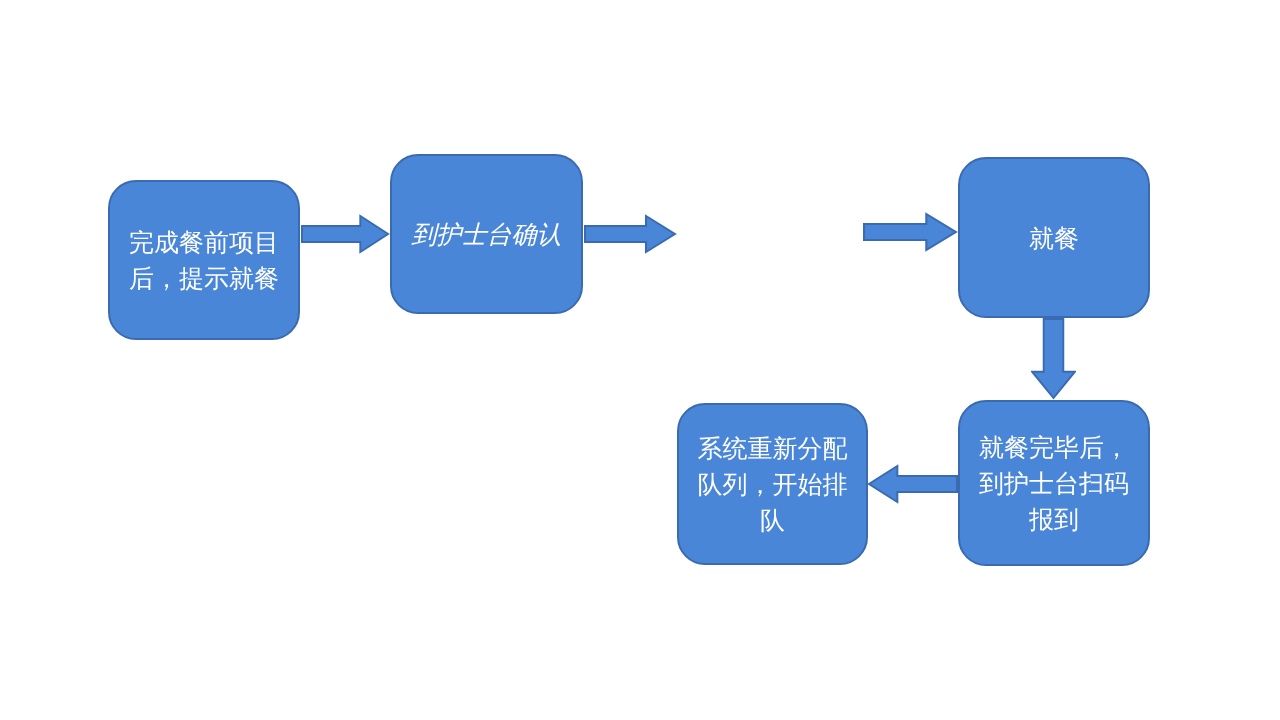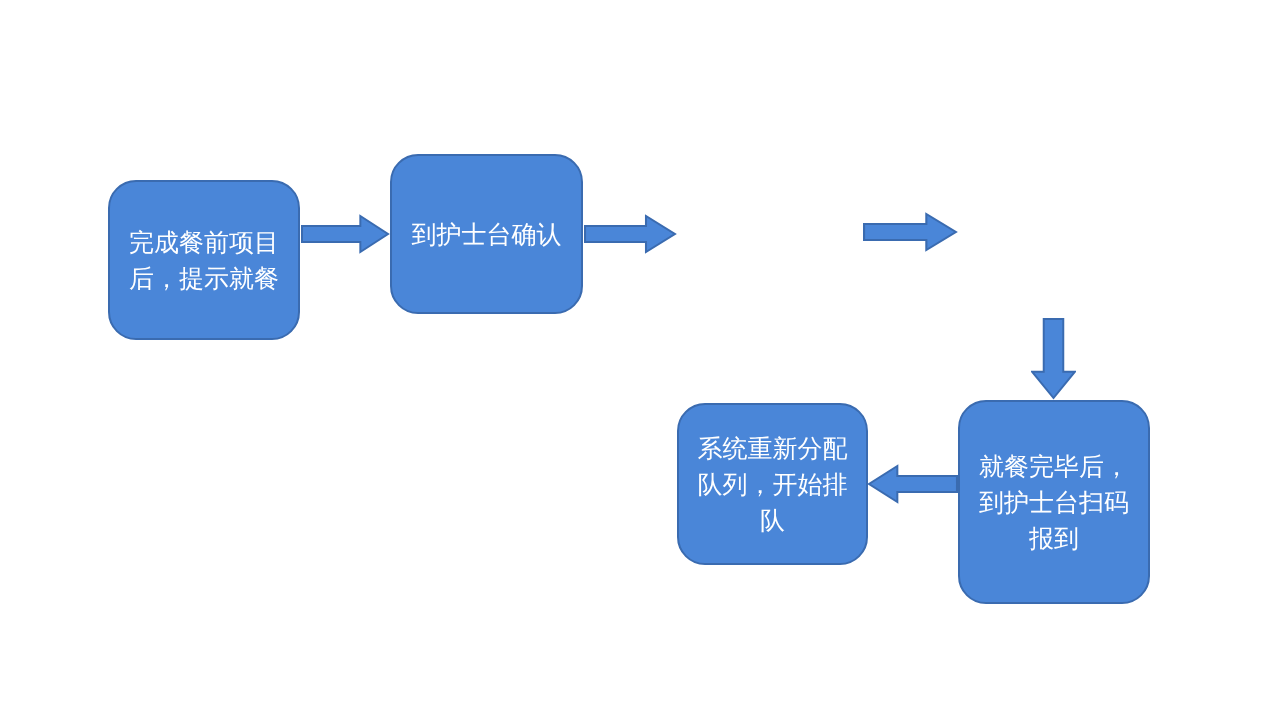--- a/index.html
+++ b/index.html
@@ -38,24 +38,24 @@
   .arrow { position: absolute; }
   .arrow svg { display: block; width: 100%; height: 100%; }
   .arrow polygon {
     fill: var(--shape-fill);
     stroke: var(--shape-border);
     stroke-width: 2;
     stroke-linejoin: miter;
   }
   
   #node-step1 { left: 108px; top: 155px; width: 192px; height: 160px; margin-top: 25px; }
-  #node-step2 { left: 390px; top: 154px; width: 193px; height: 160px; }
+  #node-step2 { left: 390px; top: 154px; width: 193px; height: 160px; font-style: italic; }
   #node-step3 { left: 677px; top: 155px; width: 186px; height: 157px; }
   #node-step4 { left: 958px; top: 157px; width: 192px; height: 161px; }
-  #node-step5 { left: 958px; top: 400px; width: 192px; height: 204px; }
+  #node-step5 { left: 958px; top: 400px; width: 192px; height: 166px; }
   #node-step6 { left: 677px; top: 403px; width: 191px; height: 162px; }
   
   #arrow-1 { left: 301px; top: 214px; width: 89px; height: 40px; }
   #arrow-2 { left: 584px; top: 214px; width: 93px; height: 40px; }
   #arrow-3 { left: 863px; top: 212px; width: 95px; height: 40px; }
   #arrow-4 { left: 1031px; top: 318px; width: 45px; height: 82px; }
   #arrow-5 { left: 867px; top: 464px; width: 91px; height: 40px; }
 </style>
 </head>
 <body>
@@ -82,20 +82,23 @@
     </svg>
   </div>
 
 
   <div class="arrow" id="arrow-3">
     <svg viewBox="0 0 90 40" preserveAspectRatio="none" aria-hidden="true">
       <polygon points="1,12 60,12 60,2 88,20 60,38 60,28 1,28"></polygon>
     </svg>
   </div>
 
+  <div class="flow-node" id="node-step4">
+    <span>就餐</span>
+  </div>
 
   <div class="arrow" id="arrow-4">
     <svg viewBox="0 0 46 84" preserveAspectRatio="none" aria-hidden="true">
       <polygon points="13,1 33,1 33,55 45,55 23,82 1,55 13,55"></polygon>
     </svg>
   </div>
 
   <div class="flow-node" id="node-step5">
     <span>就餐完毕后，到护士台扫码报到</span>
   </div>

